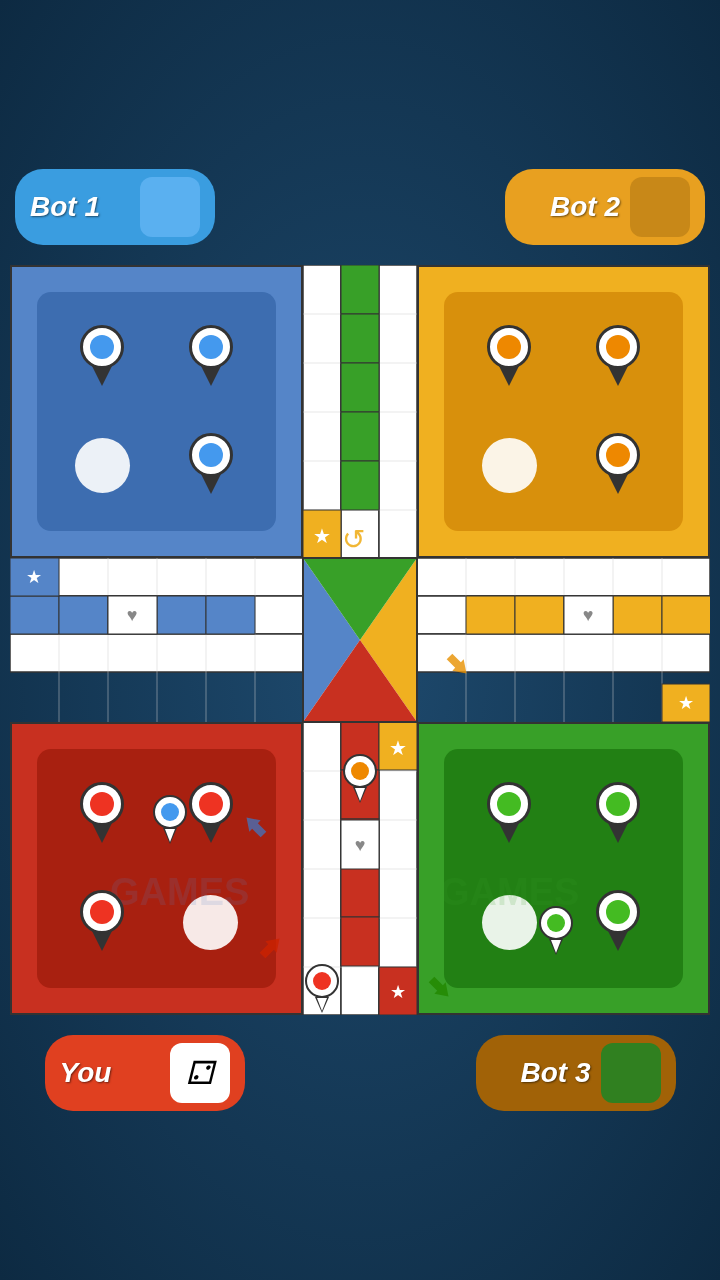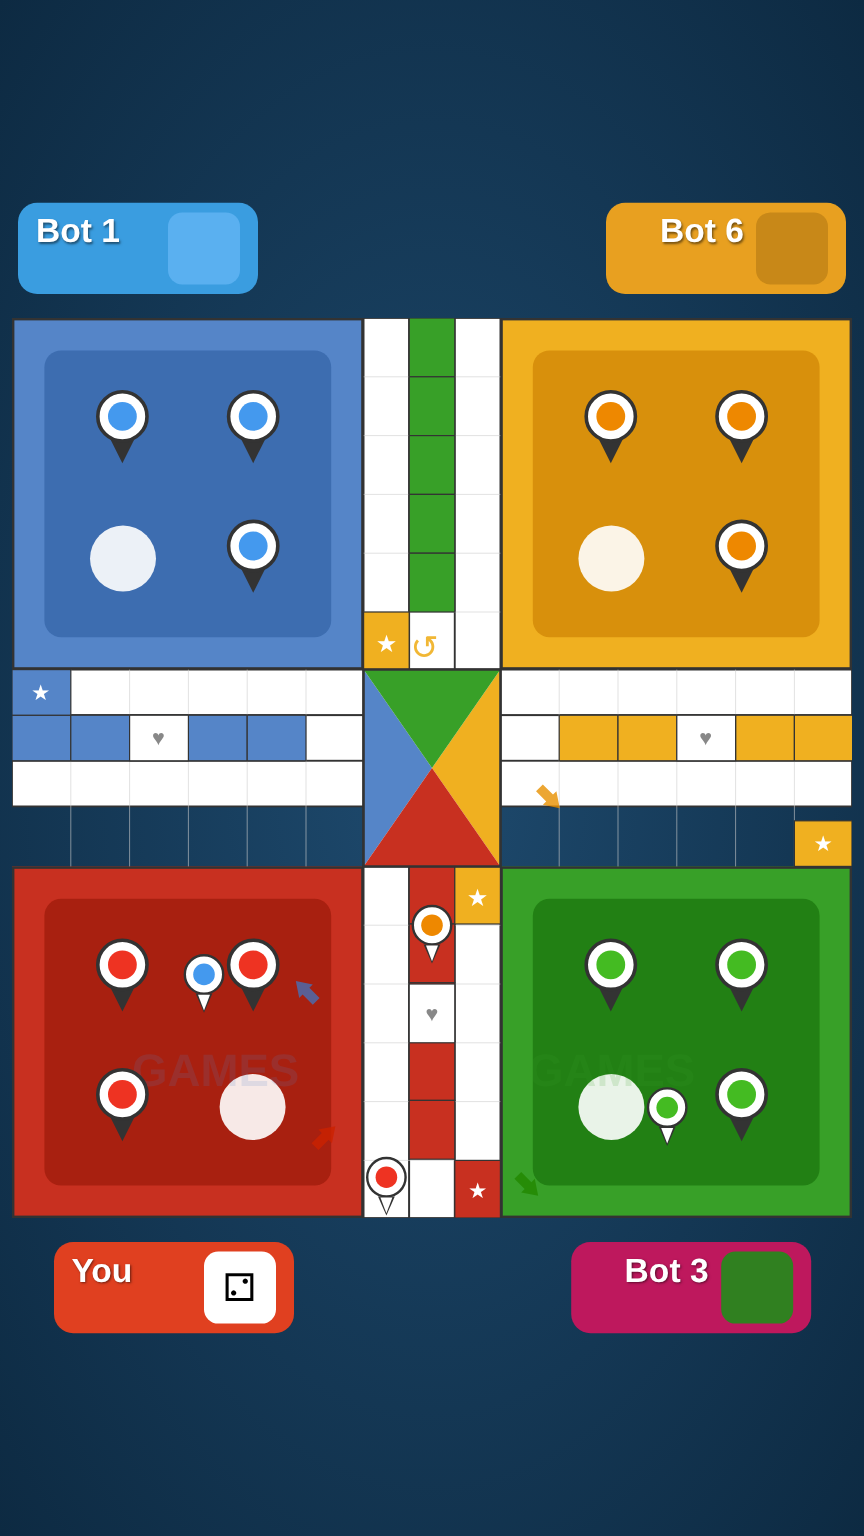--- a/index.html
+++ b/index.html
@@ -19,31 +19,32 @@
     .player-bar {
       display: flex;
       align-items: center;
       justify-content: space-between;
       width: 720px;
       padding: 10px 15px;
     }
 
     .player-btn {
       display: flex;
-      align-items: flex-start;
-      border-radius: 16px;
+      align-items: center;
+      border-radius: 28px;
       padding: 8px 15px;
       gap: 10px;
       min-width: 200px;
+      font-style: italic;
     }
 
     .player-btn.blue { background: #3a9de0; }
     .player-btn.orange { background: #e8a020; }
     .player-btn.red { background: #e04020; }
-    .player-btn.green { background: #be185d; }
+    .player-btn.green { background: #a16207; }
 
     .player-label {
       color: white;
       font-size: 28px;
       font-weight: bold;
       text-shadow: 1px 1px 2px rgba(0,0,0,0.5);
       flex: 1;
     }
 
     .player-token-box {
@@ -193,21 +194,21 @@
   </style>
 </head>
 <body>
 
 <div class="player-bar">
   <div class="player-btn blue">
     <span class="player-label">Bot 1</span>
     <div class="player-token-box token-box-blue"></div>
   </div>
   <div class="player-btn orange" style="justify-content:flex-end">
-    <span class="player-label" style="text-align:right">Bot 6</span>
+    <span class="player-label" style="text-align:right">Bot 2</span>
     <div class="player-token-box token-box-orange"></div>
   </div>
 </div>
 
 <div class="board-container">
   <div class="main-board">
 
     <div class="quad quad-blue">
       <div class="quad-inner quad-inner-blue">
 

